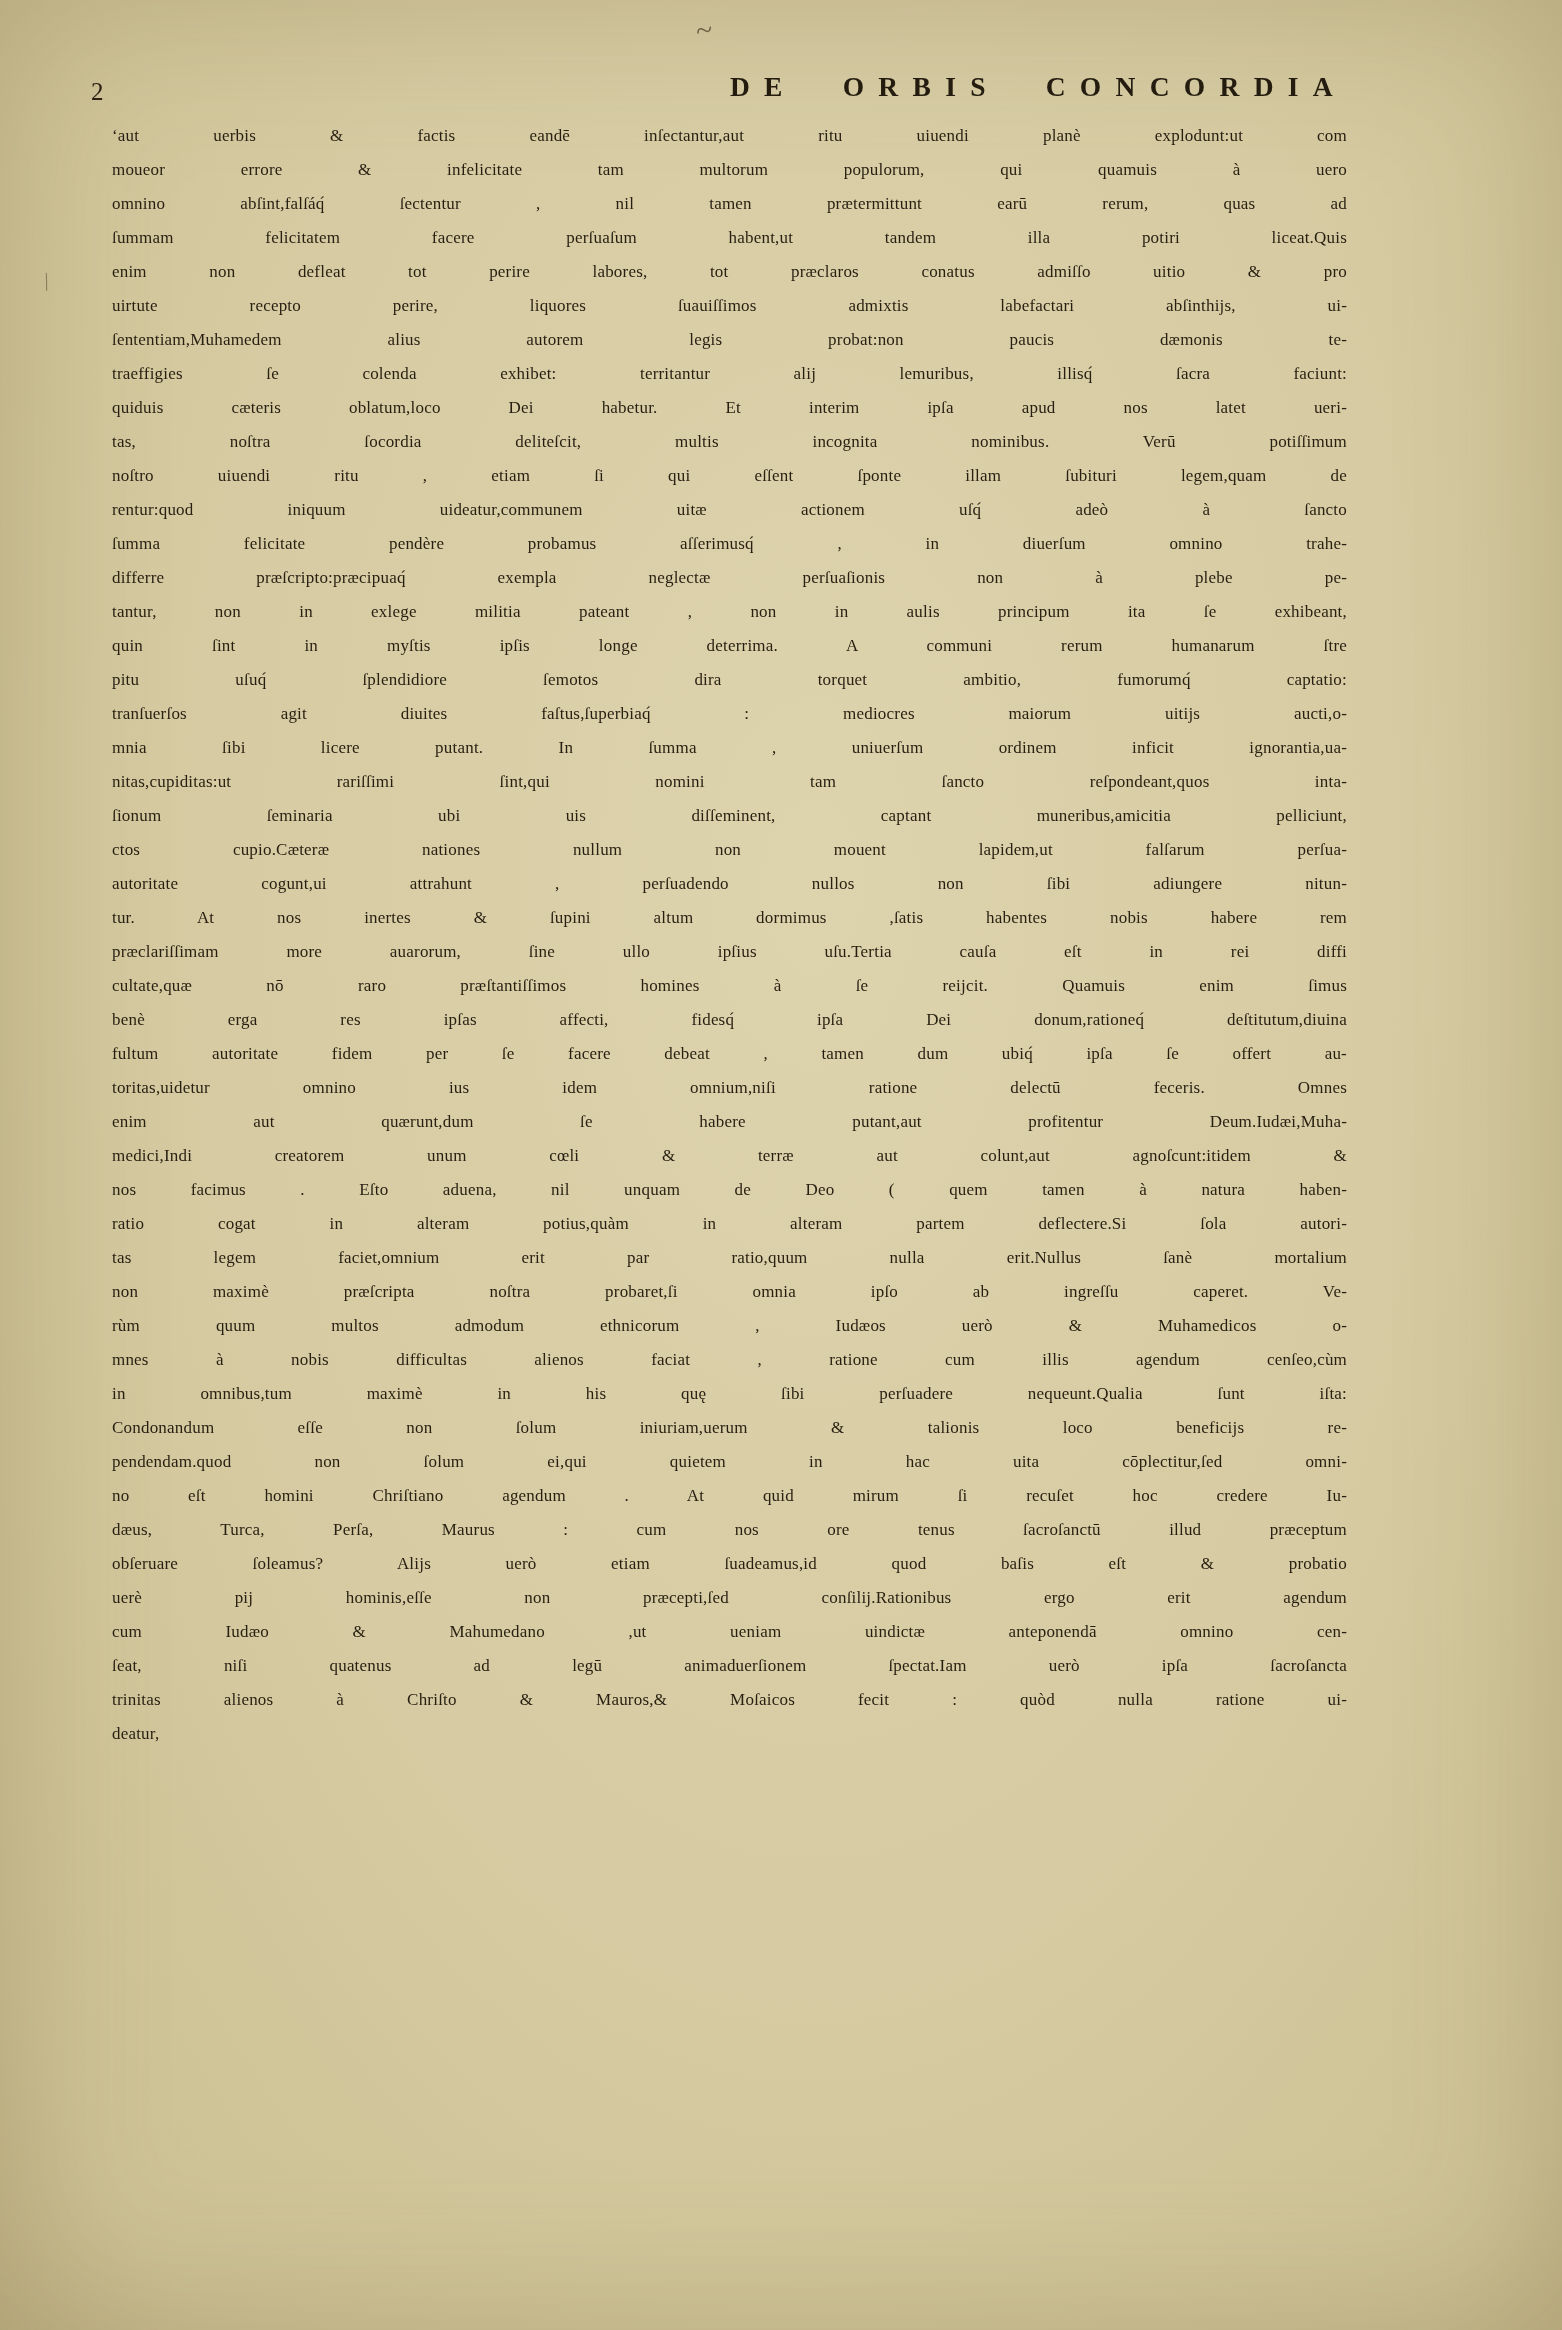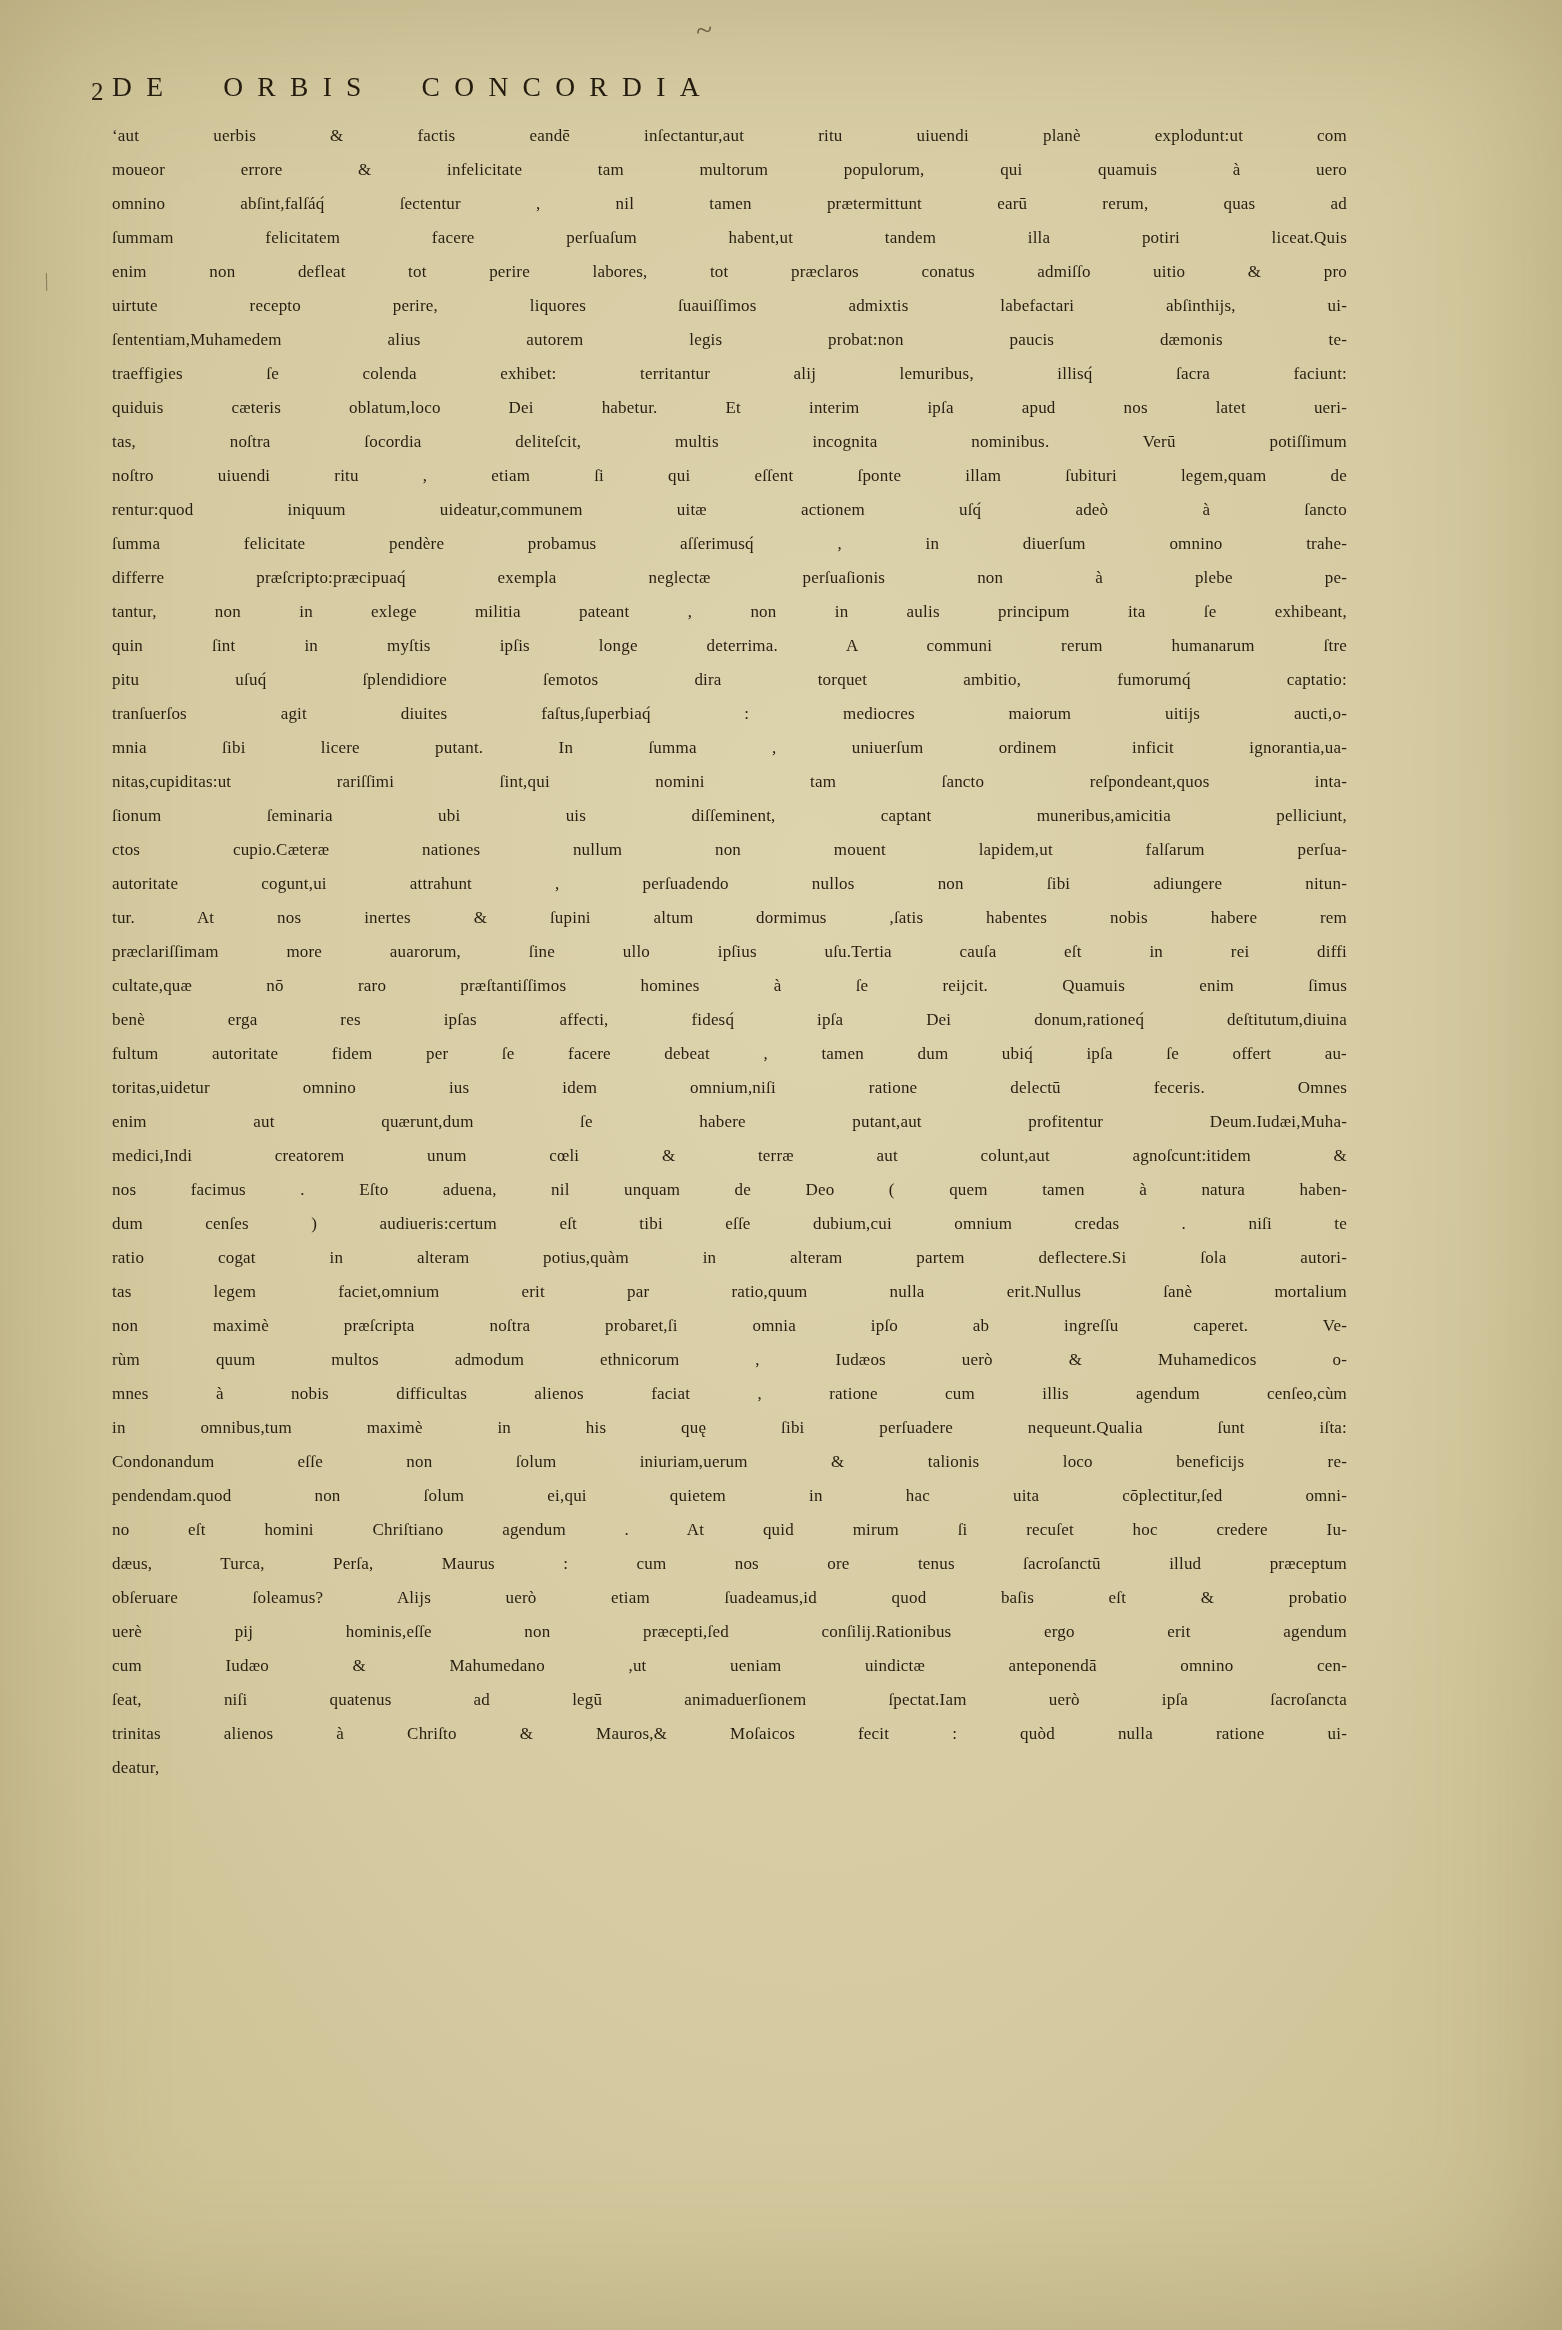--- a/index.html
+++ b/index.html
@@ -48,26 +48,27 @@
   }
   .pagenum {
     position: absolute;
     left: -21px;
     top: 7.4px;
     font-size: 25px;
     color: #2a2113;
   }
   .running-title {
     display: block;
-    text-align: left;
+    text-align: right;
     font-size: 27.5px;
     letter-spacing: 0.52em;
     word-spacing: 0.9em;
     color: #241c0f;
     white-space: nowrap;
+    font-weight: bold;
   }
   .text-block {
     position: absolute;
     top: 119px;
     left: 112px;
     width: 1235px;
     font-size: 17px;
     line-height: 34px;
     letter-spacing: 0.2px;
     color: #271f11;
@@ -125,21 +126,20 @@
         <div class="line">autoritate cogunt,ui attrahunt , perſuadendo nullos non ſibi adiungere nitun-</div>
         <div class="line">tur. At nos inertes &amp; ſupini altum dormimus ,ſatis habentes nobis habere rem</div>
         <div class="line">præclariſſimam more auarorum, ſine ullo ipſius uſu.Tertia cauſa eſt in rei diffi</div>
         <div class="line">cultate,quæ nō raro præſtantiſſimos homines à ſe reijcit. Quamuis enim ſimus</div>
         <div class="line">benè erga res ipſas affecti, fidesq́ ipſa Dei donum,rationeq́ deſtitutum,diuina</div>
         <div class="line">fultum autoritate fidem per ſe facere debeat , tamen dum ubiq́ ipſa ſe offert au-</div>
         <div class="line">toritas,uidetur omnino ius idem omnium,niſi ratione delectū feceris. Omnes</div>
         <div class="line">enim aut quærunt,dum ſe habere putant,aut profitentur Deum.Iudæi,Muha-</div>
         <div class="line">medici,Indi creatorem unum cœli &amp; terræ aut colunt,aut agnoſcunt:itidem &amp;</div>
         <div class="line">nos facimus . Eſto aduena, nil unquam de Deo ( quem tamen à natura haben-</div>
-        <div class="line">dum cenſes ) audiueris:certum eſt tibi eſſe dubium,cui omnium credas . niſi te</div>
         <div class="line">ratio cogat in alteram potius,quàm in alteram partem deflectere.Si ſola autori-</div>
         <div class="line">tas legem faciet,omnium erit par ratio,quum nulla erit.Nullus ſanè mortalium</div>
         <div class="line">non maximè præſcripta noſtra probaret,ſi omnia ipſo ab ingreſſu caperet. Ve-</div>
         <div class="line">rùm quum multos admodum ethnicorum , Iudæos uerò &amp; Muhamedicos o-</div>
         <div class="line">mnes à nobis difficultas alienos faciat , ratione cum illis agendum cenſeo,cùm</div>
         <div class="line">in omnibus,tum maximè in his quę ſibi perſuadere nequeunt.Qualia ſunt iſta:</div>
         <div class="line">Condonandum eſſe non ſolum iniuriam,uerum &amp; talionis loco beneficijs re-</div>
         <div class="line">pendendam.quod non ſolum ei,qui quietem in hac uita cōplectitur,ſed omni-</div>
         <div class="line">no eſt homini Chriſtiano agendum . At quid mirum ſi recuſet hoc credere Iu-</div>
         <div class="line">dæus, Turca, Perſa, Maurus : cum nos ore tenus ſacroſanctū illud præceptum</div>

